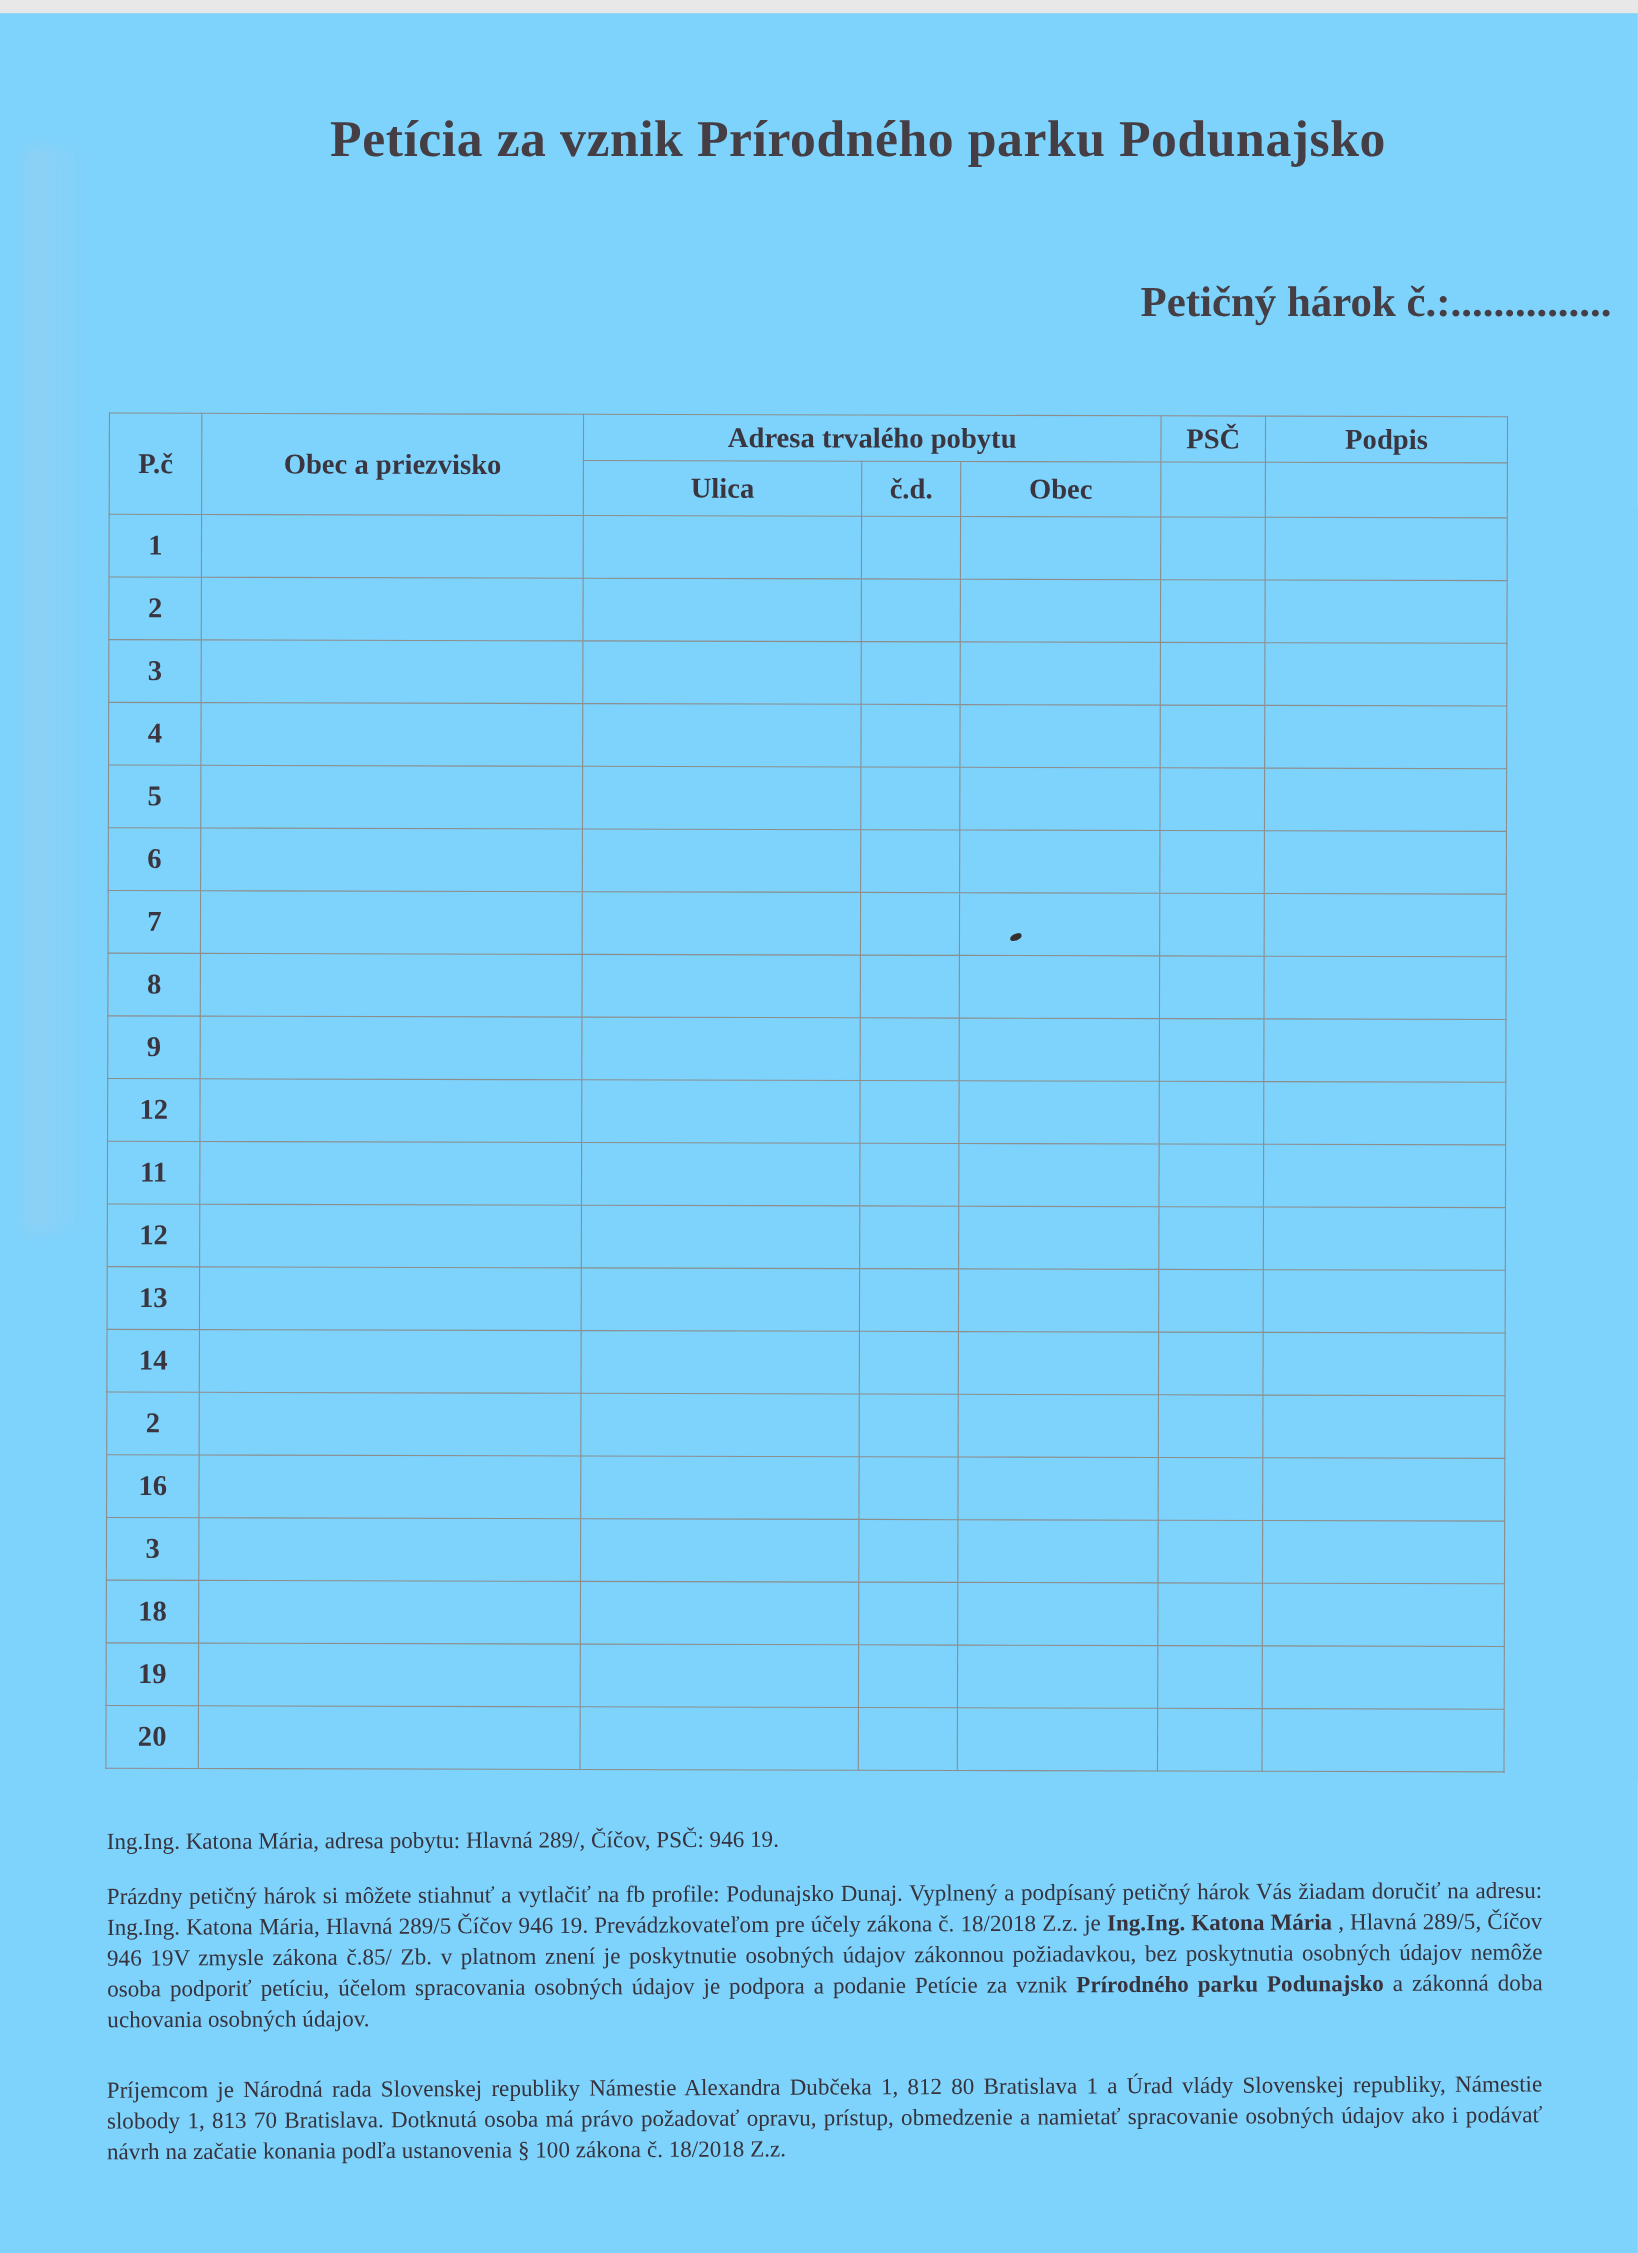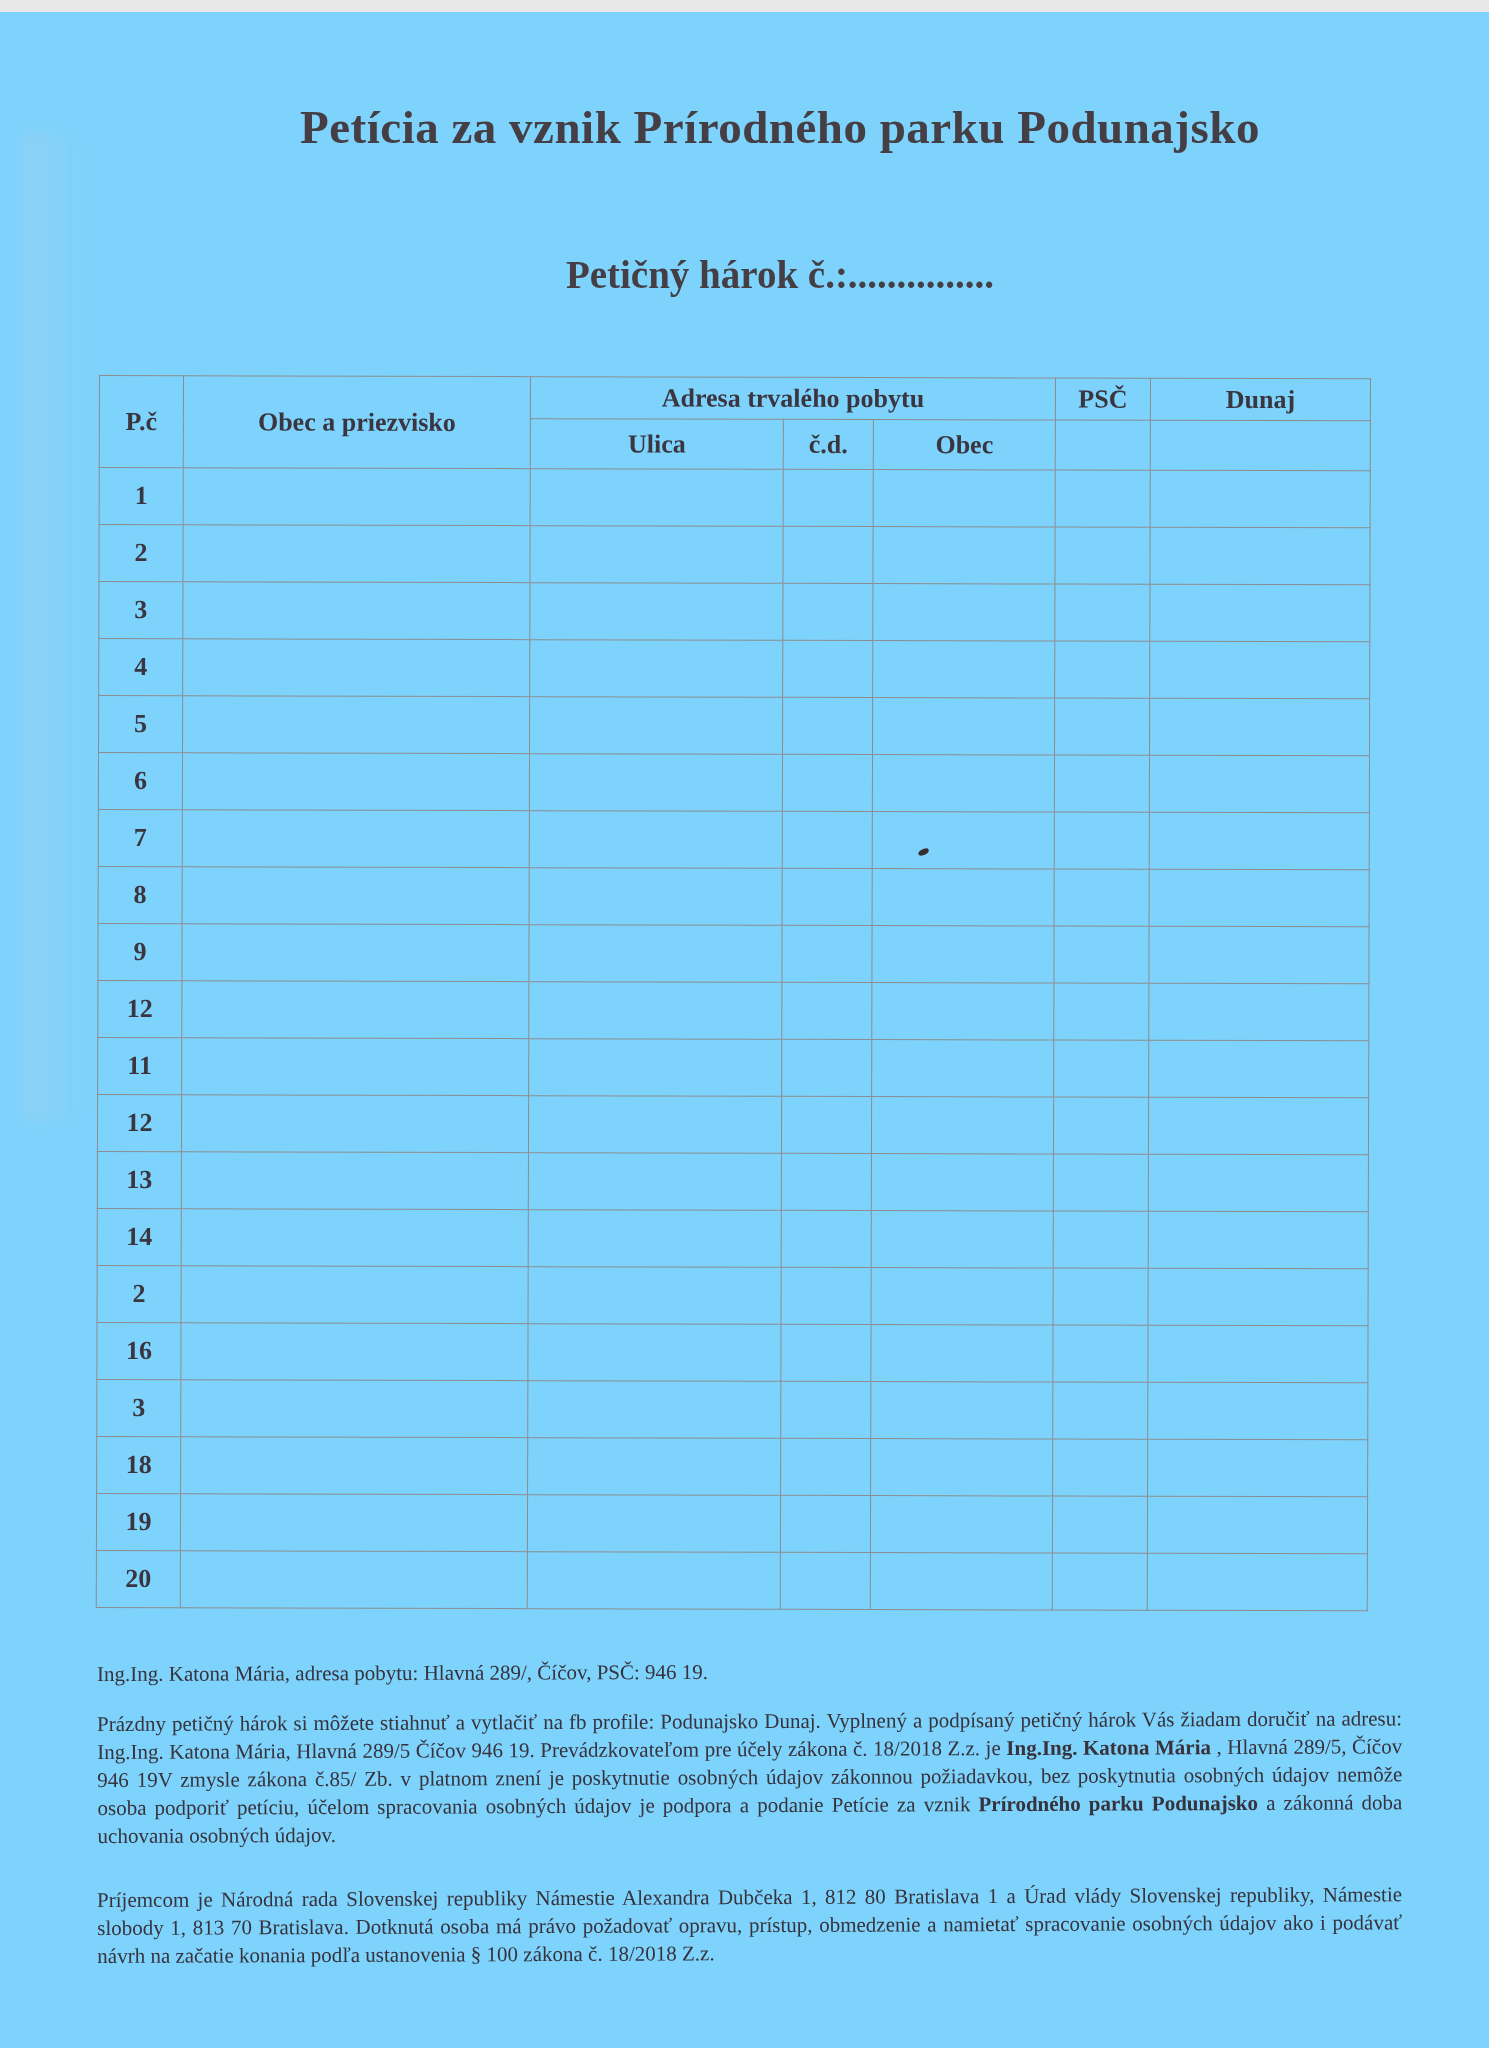--- a/index.html
+++ b/index.html
@@ -20,21 +20,21 @@
     pointer-events:none;
   }
   .doc-title {
     position:absolute; left:95px; top:88px; width:1370px;
     text-align:center;
     font-size:47px; font-weight:bold; letter-spacing:0.5px;
     color:#453e44;
   }
   .doc-subtitle {
     position:absolute; left:95px; top:240px; width:1370px;
-    text-align:center;
+    text-align:right;
     font-size:39px; font-weight:bold;
     color:#453e44;
   }
   .table-wrap {
     position:absolute; left:99px; top:363px;
     transform:rotate(0.15deg); transform-origin:left top;
   }
   table.petition {
     border-collapse:collapse;
     table-layout:fixed;
@@ -99,21 +99,21 @@
         <col style="width:182px">
         <col style="width:95px">
         <col style="width:220px">
       </colgroup>
       <thead>
         <tr class="hdr-top">
           <th class="bold-h" rowspan="2">P.č</th>
           <th class="bold-h" rowspan="2">Obec a priezvisko</th>
           <th class="bold-h" colspan="3">Adresa trvalého pobytu</th>
           <th class="bold-h">PSČ</th>
-          <th class="bold-h">Dunaj</th>
+          <th class="bold-h">Podpis</th>
         </tr>
         <tr class="hdr-sub">
           <th class="norm-h">Ulica</th>
           <th class="norm-h">č.d.</th>
           <th class="norm-h">Obec</th>
           <th class="norm-h"></th>
           <th class="norm-h"></th>
         </tr>
       </thead>
       <tbody>

